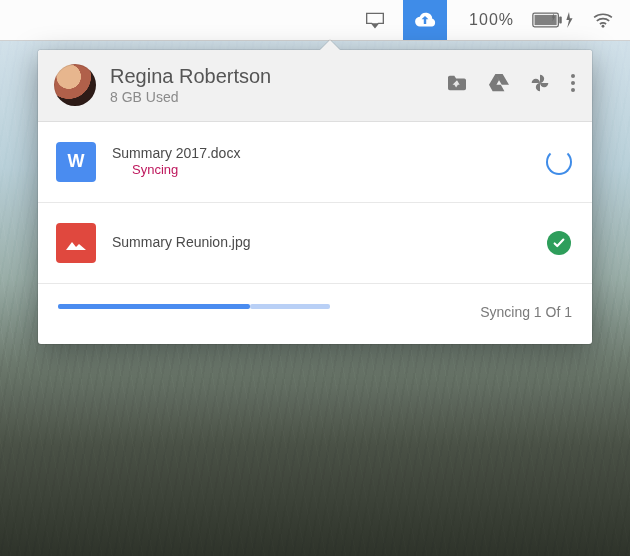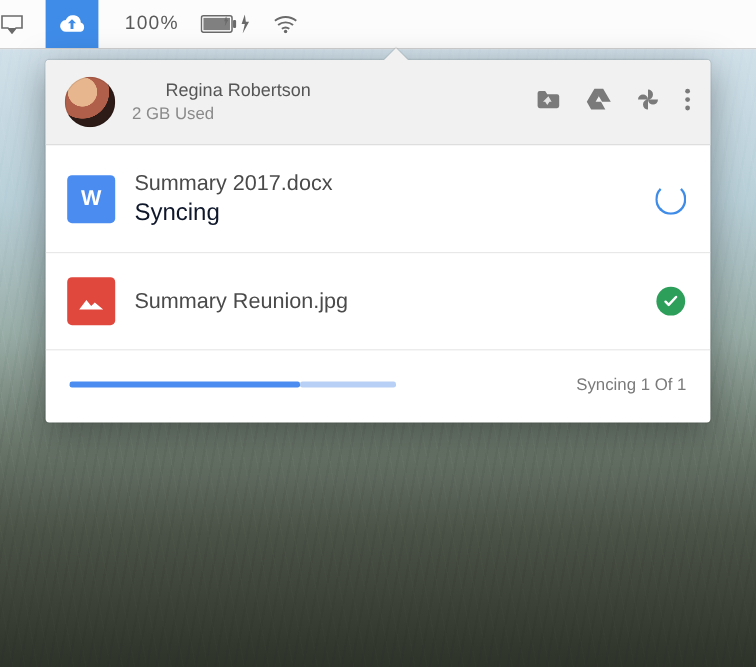--- a/index.html
+++ b/index.html
@@ -31,21 +31,21 @@
   }
 
   
   .menubar {
     position: relative;
     z-index: 3;
     height: 40px;
     background: #fcfcfc;
     border-bottom: 1px solid #d0d0d0;
     display: flex;
-    justify-content: flex-start;
+    justify-content: flex-end;
     align-items: center;
     padding: 0 16px 0 0;
     gap: 18px;
   }
   .menubar .icon {
     display: inline-flex;
     align-items: center;
     justify-content: center;
     color: #6a6a6a;
   }
@@ -107,24 +107,23 @@
     width: 42px; height: 42px;
     border-radius: 50%;
     background: radial-gradient(circle at 35% 30%, #e7b68e 0 30%, #b0604a 31% 55%, #2d1b17 56% 100%);
     background-color:#7a4a3a;
     flex: 0 0 auto;
     margin-right: 14px;
     box-shadow: inset 0 0 0 1px rgba(0,0,0,0.1);
   }
   .user-block { flex: 1 1 auto; min-width: 0; }
   .user-name {
-    font-size: 15px;
+    font-size: 20px;
     color: #555;
     line-height: 1.25;
-    margin-left: 28px;
   }
   .user-storage {
     font-size: 14px;
     color: #8a8a8a;
     line-height: 1.25;
   }
   .header-icons {
     display: flex;
     align-items: center;
     gap: 20px;
@@ -141,22 +140,22 @@
     gap: 16px;
   }
   .file-icon {
     width: 40px; height: 40px;
     border-radius: 4px;
     display:flex; align-items:center; justify-content:center;
     color:#fff; font-weight:600; font-size:18px;
     flex: 0 0 auto;
   }
   .file-text { flex: 1 1 auto; min-width:0; }
-  .file-name { font-size: 18px; color: #4a4a4a; line-height:1.3;}
-  .file-status { font-size: 20px; color: #0f172a; line-height:1.3;}
+  .file-name { font-size: 14px; color: #4a4a4a; line-height:1.3;}
+  .file-status { font-size: 13px; color: #be185d; line-height:1.3;margin-left:20px;}
   .row-state { width: 30px; display:flex; justify-content:center; }
 
   .spinner {
     width: 22px; height: 22px;
     border: 2.5px solid #3f8ce8;
     border-top-color: transparent;
     border-radius: 50%;
   }
   .check {
     width: 24px; height:24px;
@@ -164,21 +163,20 @@
     border-radius:50%;
     display:flex; align-items:center; justify-content:center;
   }
 
   
   .panel-footer {
     padding: 20px 20px 24px 20px;
   }
   .progress-wrap {
     display:flex;
-    align-items:center;
     gap: 22px;
   }
   .progress {
     flex: 1 1 auto;
     height: 5px;
     background: transparent;
     position: relative;
   }
   .progress-fill {
     position:absolute; left:0; top:0; bottom:0;
@@ -241,21 +239,21 @@
   <div class="caret">
       <div class="caret-inner"></div>
     </div>
 
   <div class="panel">
 
     <div class="panel-header">
       <div class="avatar"></div>
       <div class="user-block">
         <div class="user-name">Regina Robertson</div>
-        <div class="user-storage">2 GB Used</div>
+        <div class="user-storage">8 GB Used</div>
       </div>
       <div class="header-icons">
         <span class="icon">
           <svg width="22" height="18" viewBox="0 0 24 20">
               <path fill="currentColor" d="M2 4a2 2 0 0 1 2-2h5l2 3h9a2 2 0 0 1 2 2v9a2 2 0 0 1-2 2H4a2 2 0 0 1-2-2z"></path>
               <path fill="#f1f1f1" d="M12 7l3 5h-2l-2 3-2-3h-2z" opacity="0.9"></path>
             </svg>
         </span>
         <span class="icon">
           <svg width="22" height="20" viewBox="0 0 24 22">

